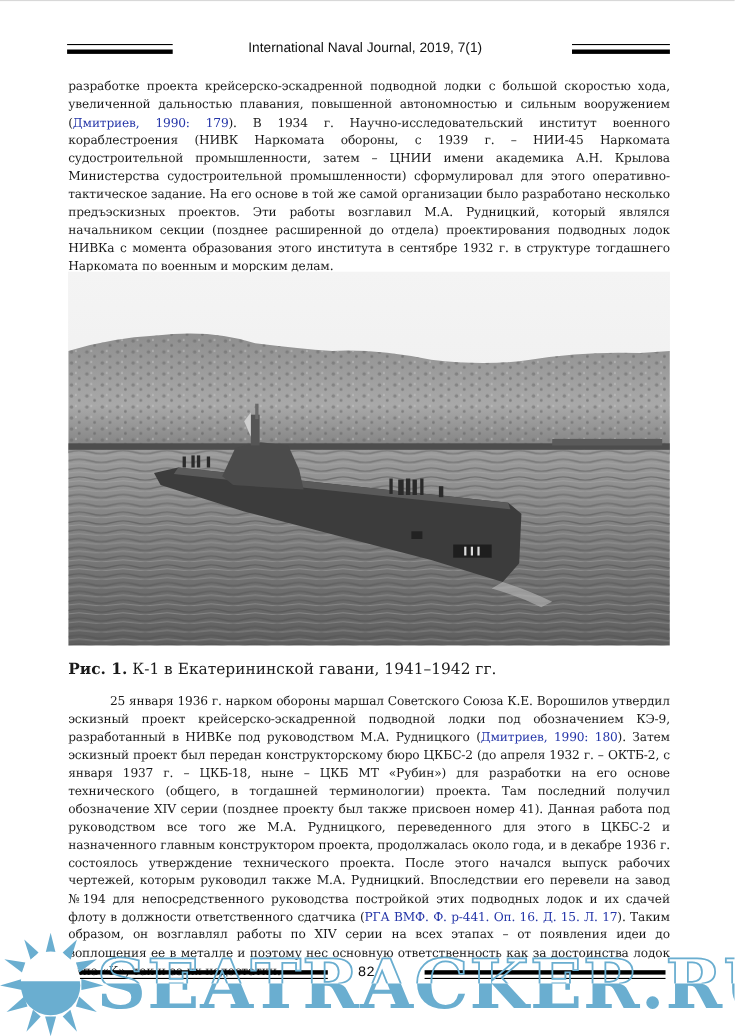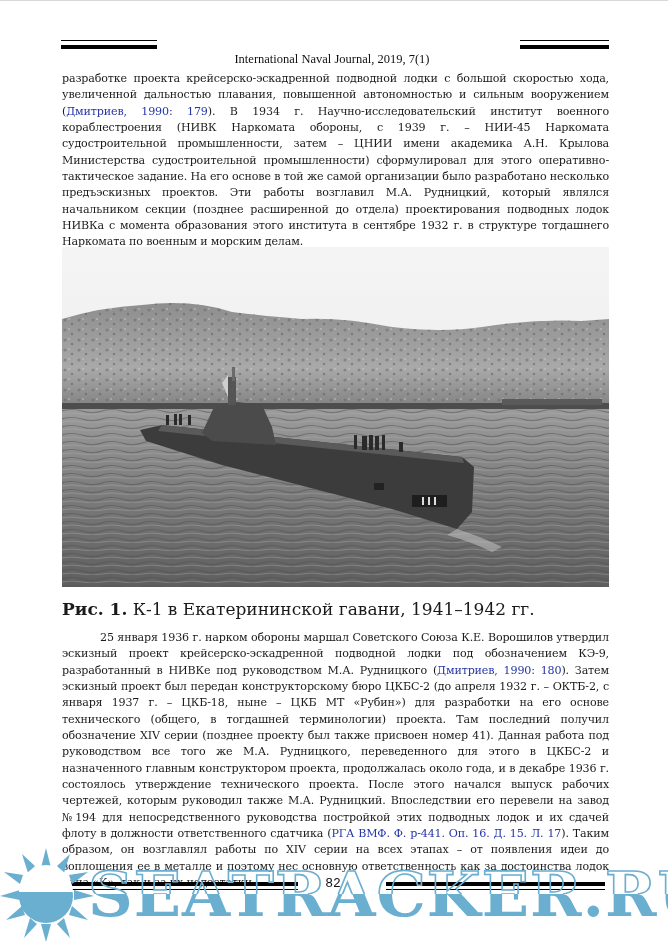--- a/index.html
+++ b/index.html
@@ -12,42 +12,42 @@
   .topbar { position: absolute; left: 0; top: 0; width: 668px; height: 1px; background: #d8d8d8; }
 
   
   .hdr-rule { position: absolute; width: 96px; }
   .hdr-rule .thin { height: 1px; background: #000; }
   .hdr-rule .thick { height: 4px; background: #000; margin-top: 4px; }
   .hdr-left { left: 61px; top: 40px; }
   .hdr-right { left: 520px; top: 40px; width: 89px; }
   .hdr-title {
     position: absolute; left: 0; width: 664px; top: 36px; text-align: center;
-    font-family: Liberation Serif, serif; font-size: 12.5px; color: #111; margin-top: 16px;
+    font-family: Liberation Sans, sans-serif; font-size: 12.5px; color: #111;
   }
 
   
   .text {
     position: absolute; left: 62px; width: 547px;
     font-family: "DejaVu Serif", serif; font-size: 11.1px; line-height: 16.35px;
     text-align: justify; letter-spacing: -0.15px; color: #1b1b1b;
   }
   .p1 { top: 71px; }
   .p2 { top: 630px; text-indent: 38px; }
   .ref { color: #2435a8; margin-top: 18px; }
 
   
   .figure {
     position: absolute; left: 62px; top: 247px; width: 547px; height: 340px;
     overflow: hidden; background: #f3f3f3;
   }
   .figure svg { display: block; }
   .caption {
     position: absolute; left: 62px; top: 601px; width: 547px;
-    font-family: "DejaVu Serif", serif; font-size: 17px; line-height: 16px; color: #1a1a1a;
+    font-family: "DejaVu Serif", serif; font-size: 14px; line-height: 16px; color: #1a1a1a;
   }
   .caption b { font-weight: bold; }
 
   
   .ftr-rule { position: absolute; }
   .ftr-rule .thick { height: 4px; background: #000; }
   .ftr-rule .thin { height: 1px; background: #000; margin-top: 3px; }
   .ftr-left { left: 61px; top: 882px; width: 237px; }
   .ftr-right { left: 386px; top: 882px; width: 219px; }
   .page-num {

